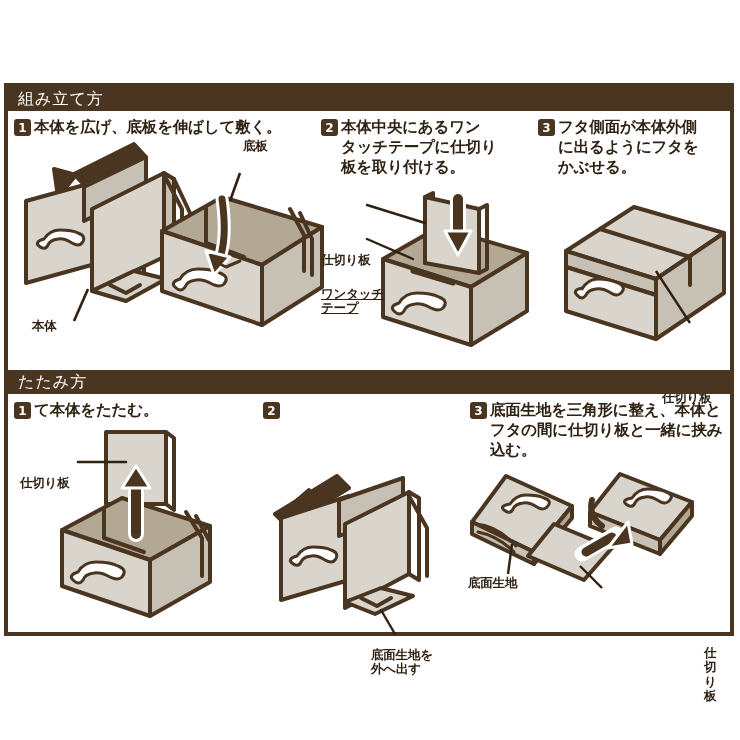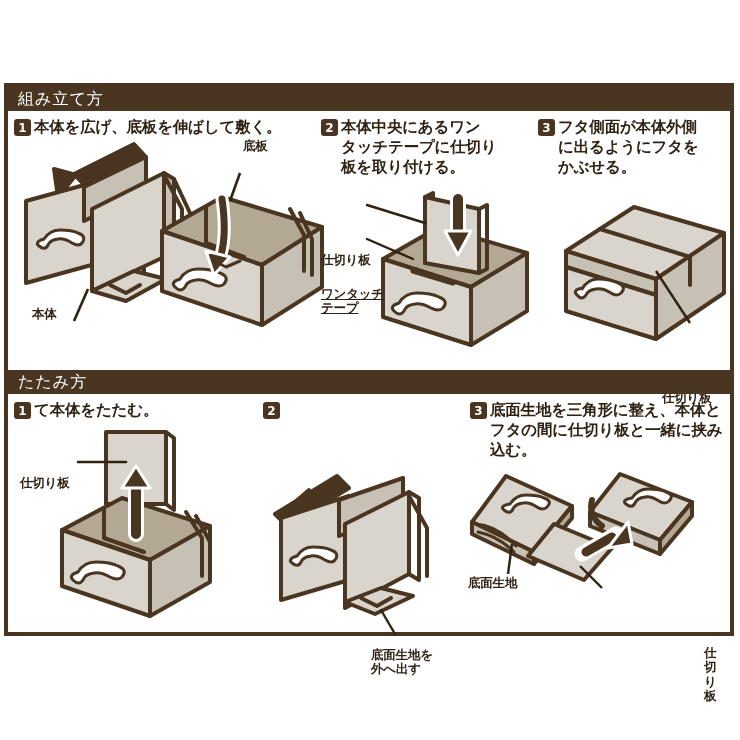--- a/index.html
+++ b/index.html
@@ -109,21 +109,21 @@
 
               <path d="M150,36 L168,70 L168,120"></path>
               <path d="M160,40 L176,74 L176,122"></path>
 
               <polygon points="78,152 120,132 152,140 112,162" fill="#d9d5cd"></polygon>
               <path d="M96,146 l16,8 l14,-8"></path>
             </g>
 
             <path d="M60,182 L74,150" stroke="#2f2213" stroke-width="2.6" fill="none"></path>
           </svg>
-          <div class="lbl" style="left:18px;top:168px;">本体</div>
+          <div class="lbl" style="left:18px;top:180px;">本体</div>
         </div>
 
         <div class="art" style="left:130px;top:22px;">
           <svg width="185" height="205" viewBox="0 0 185 205">
             <g fill="none" stroke="#4a3520" stroke-width="4" stroke-linejoin="round" stroke-linecap="round">
 
               <polygon points="18,92 78,58 178,88 118,126" fill="#b3a894"></polygon>
               <polygon points="18,92 118,126 118,186 18,152" fill="#d9d5cd"></polygon>
               <polygon points="118,126 178,88 178,148 118,186" fill="#c7c1b5"></polygon>
 

